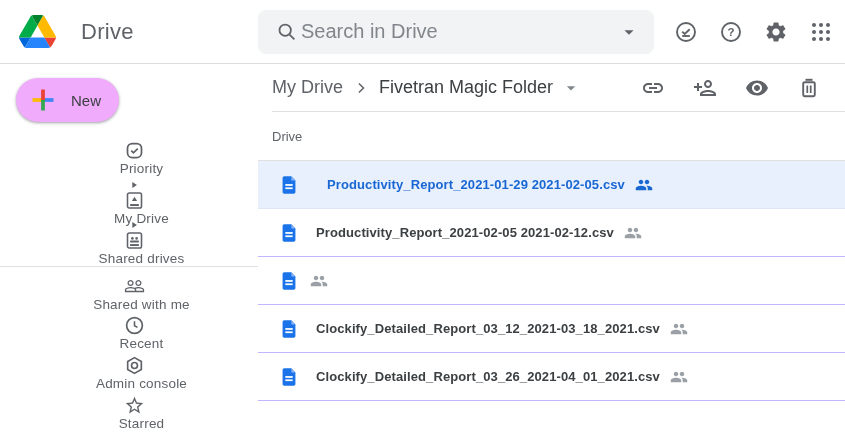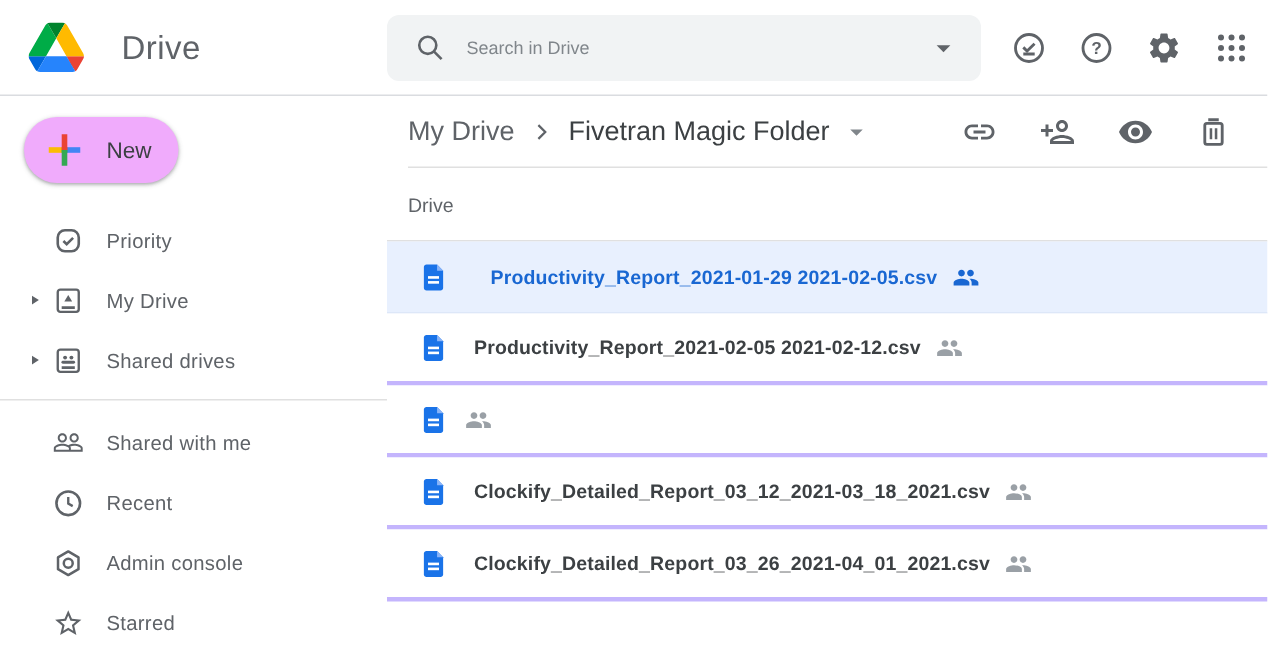--- a/index.html
+++ b/index.html
@@ -7,57 +7,57 @@
     font-family:"Liberation Sans", sans-serif; }
   svg { display:block; }
 
   
   .header { height:64px; display:flex; align-items:center; border-bottom:1px solid #dadce0; background:#fff; }
   .header-left { width:258px; flex:none; display:flex; align-items:center; padding-left:19px; }
   .drive-wordmark { font-size:22px; color:#5f6368; margin-left:25px; letter-spacing:.3px; }
   .searchbar { flex:none; width:396px; height:44px; background:#f1f3f4; border-radius:8px;
     display:flex; align-items:center; padding:0 14px 0 18px; }
   .searchbar input { flex:1; border:none; outline:none; background:transparent;
-    font-family:"Liberation Sans", sans-serif; font-size:12px; color:#202124; margin-left:14px; }
+    font-family:"Liberation Sans", sans-serif; font-size:20px; color:#202124; margin-left:4px; }
   .searchbar input::placeholder { color:#80868b; opacity:1; }
   .header-right { flex:1; display:flex; align-items:center; justify-content:flex-end; gap:21px; padding-right:12px; }
   .hicon { width:24px; height:24px; cursor:pointer; }
 
   
   .content { display:flex; height:375px; }
 
   
   .sidebar { width:258px; flex:none; padding-top:14px; }
   .new-btn { margin-left:16px; height:44px; width:103px; background:#f0abfc; border-radius:24px;
     display:flex; align-items:center; padding-left:13px; cursor:pointer;
     box-shadow:0 1px 2px 0 rgba(60,64,67,.30), 0 1px 3px 1px rgba(60,64,67,.15); }
   .new-btn span.lbl { font-size:15px; color:#3c4043; margin-left:14px; font-weight:500; }
   .nav { margin-top:18px; }
-  .nav-item { height:40px; display:flex; align-items:center; padding-left:10px; cursor:pointer; }
+  .nav-item { height:40px; display:flex; align-items:center; padding-left:10px; cursor:pointer;flex-direction:column; }
   .arrow-slot { width:25px; display:flex; justify-content:center; align-items:center; }
   .nav-icon { width:21px; display:flex; align-items:center; }
   .nav-label { margin-left:15px; font-size:13.5px; color:#5f6368; font-weight:500; letter-spacing:.2px; }
   .side-divider { border-top:1px solid #e0e0e0; margin:6px 0 8px 0; }
 
   
   .main { flex:1; display:flex; flex-direction:column; }
   .breadcrumb-bar { height:48px; display:flex; align-items:center; margin-left:14px;
     border-bottom:1px solid #e0e0e0; padding-right:24px; }
   .crumb-parent { font-size:18px; color:#5f6368; cursor:pointer; }
   .crumb-current { font-size:18px; color:#3c4043; cursor:pointer; }
   .crumb-sep { margin:0 8px; display:flex; align-items:center; }
   .crumb-caret { margin-left:8px; display:flex; align-items:center; cursor:pointer; }
   .bc-actions { margin-left:auto; display:flex; align-items:center; gap:28px; }
   .bc-actions .hicon { width:24px; height:24px; }
 
   .name-header { height:49px; display:flex; align-items:center; padding-left:14px;
     border-bottom:1px solid #e0e0e0; font-size:13px; color:#5f6368; }
 
   .file-row { height:48px; display:flex; align-items:center; padding-left:20px;
-    border-bottom:3px solid #c4b5fd; cursor:pointer; background:#fff; }
+    border-bottom:1px solid #c4b5fd; cursor:pointer; background:#fff; }
   .file-row .file-icon { width:22px; height:22px; flex:none; }
   .file-row .file-name { margin-left:16px; font-size:13px; font-weight:700; color:#3c4043; letter-spacing:.1px; }
   .file-row .shared-icon { margin-left:10px; display:flex; align-items:center; color:#9aa0a6; }
   .file-row.selected { background:#e8f0fe; border-bottom:1px solid #dde7f8; }
   .file-row.selected .file-name { color:#1967d2;padding-left:11px; }
   .file-row.selected .shared-icon { color:#1967d2; }
 </style>
 </head>
 <body>
 

